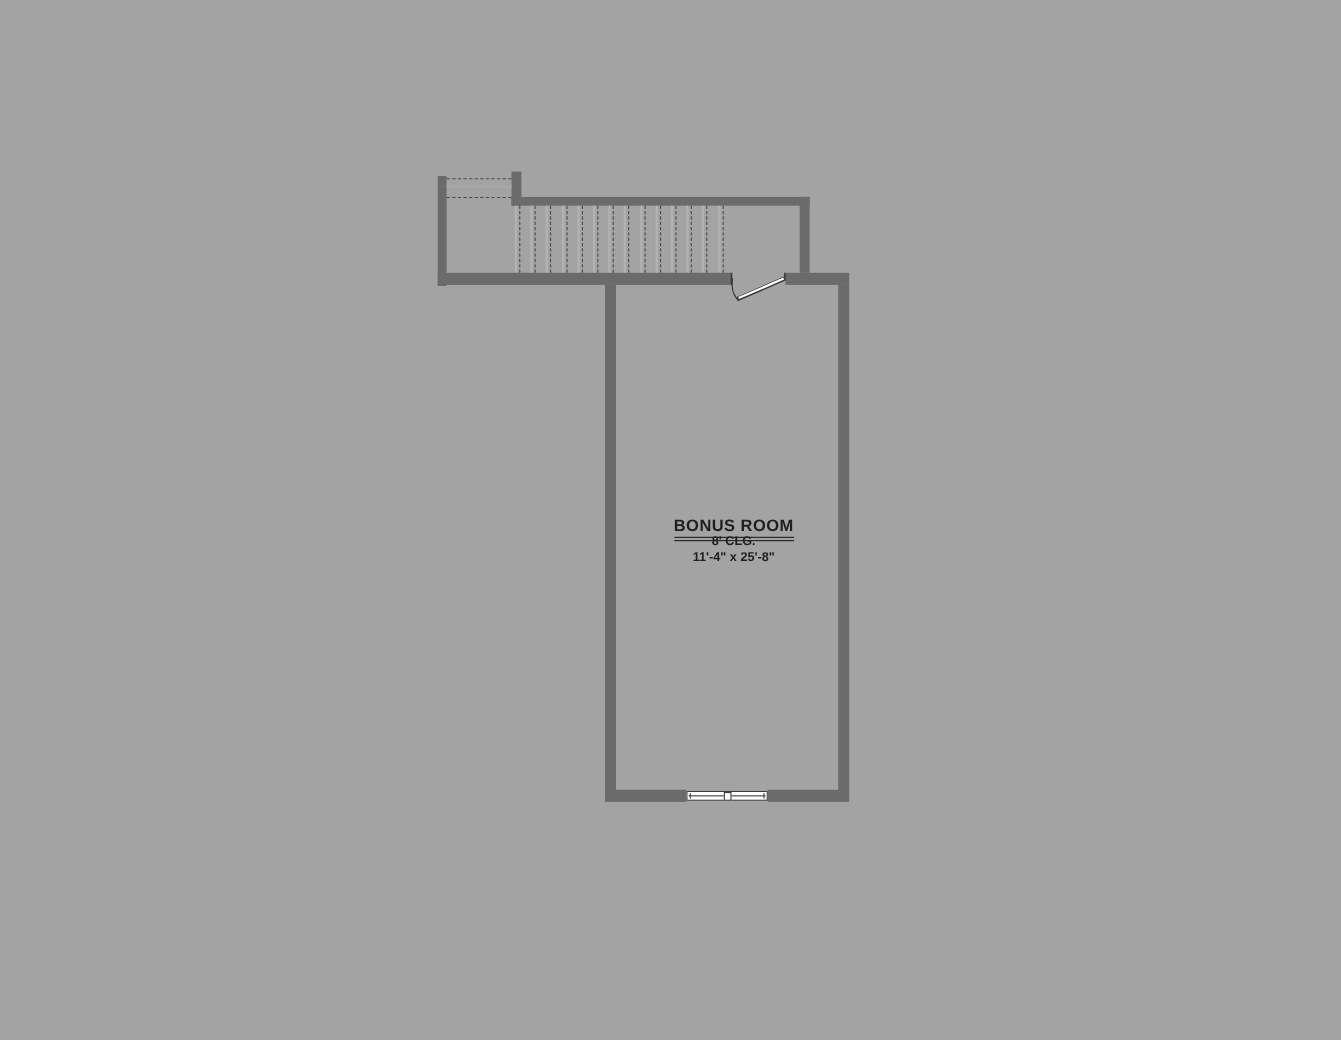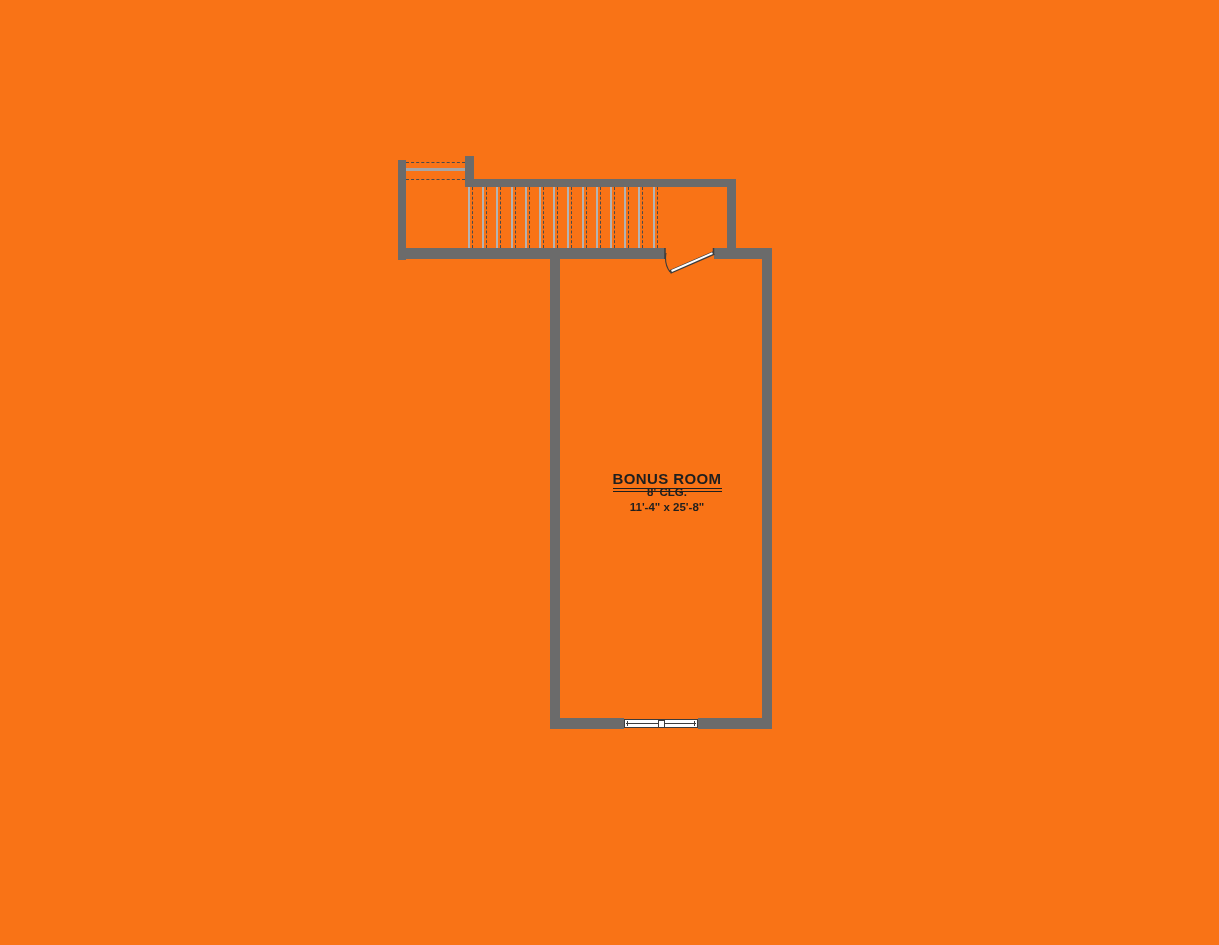--- a/index.html
+++ b/index.html
@@ -7,21 +7,21 @@
     --dash:#4a4a4a;
     --tread:#b3b3b3;
     --landing:#a5a5a5;
     --line:#3c3c3c;
     --text:#1f1f1f;
   }
   html,body{margin:0;padding:0;background:#fff;}
   .canvas{
     position:relative;
     width:1219px;height:945px;
-    background:#f97316;
+    background:#a3a3a3;
     overflow:hidden;
     font-family:"Liberation Sans", sans-serif;
   }
   .wall{position:absolute;background:var(--wall);}
   .hline{position:absolute;}
   .dash-h{border-top:1.5px dashed var(--dash);height:0;}
   .solid-h{background:var(--landing);}
   #treads{position:absolute;left:468px;top:187px;width:196px;height:61px;}
   .tread{position:absolute;top:0;height:100%;width:10px;}
   .t-solid{position:absolute;left:0;top:0;bottom:0;width:2px;background:var(--tread);}

